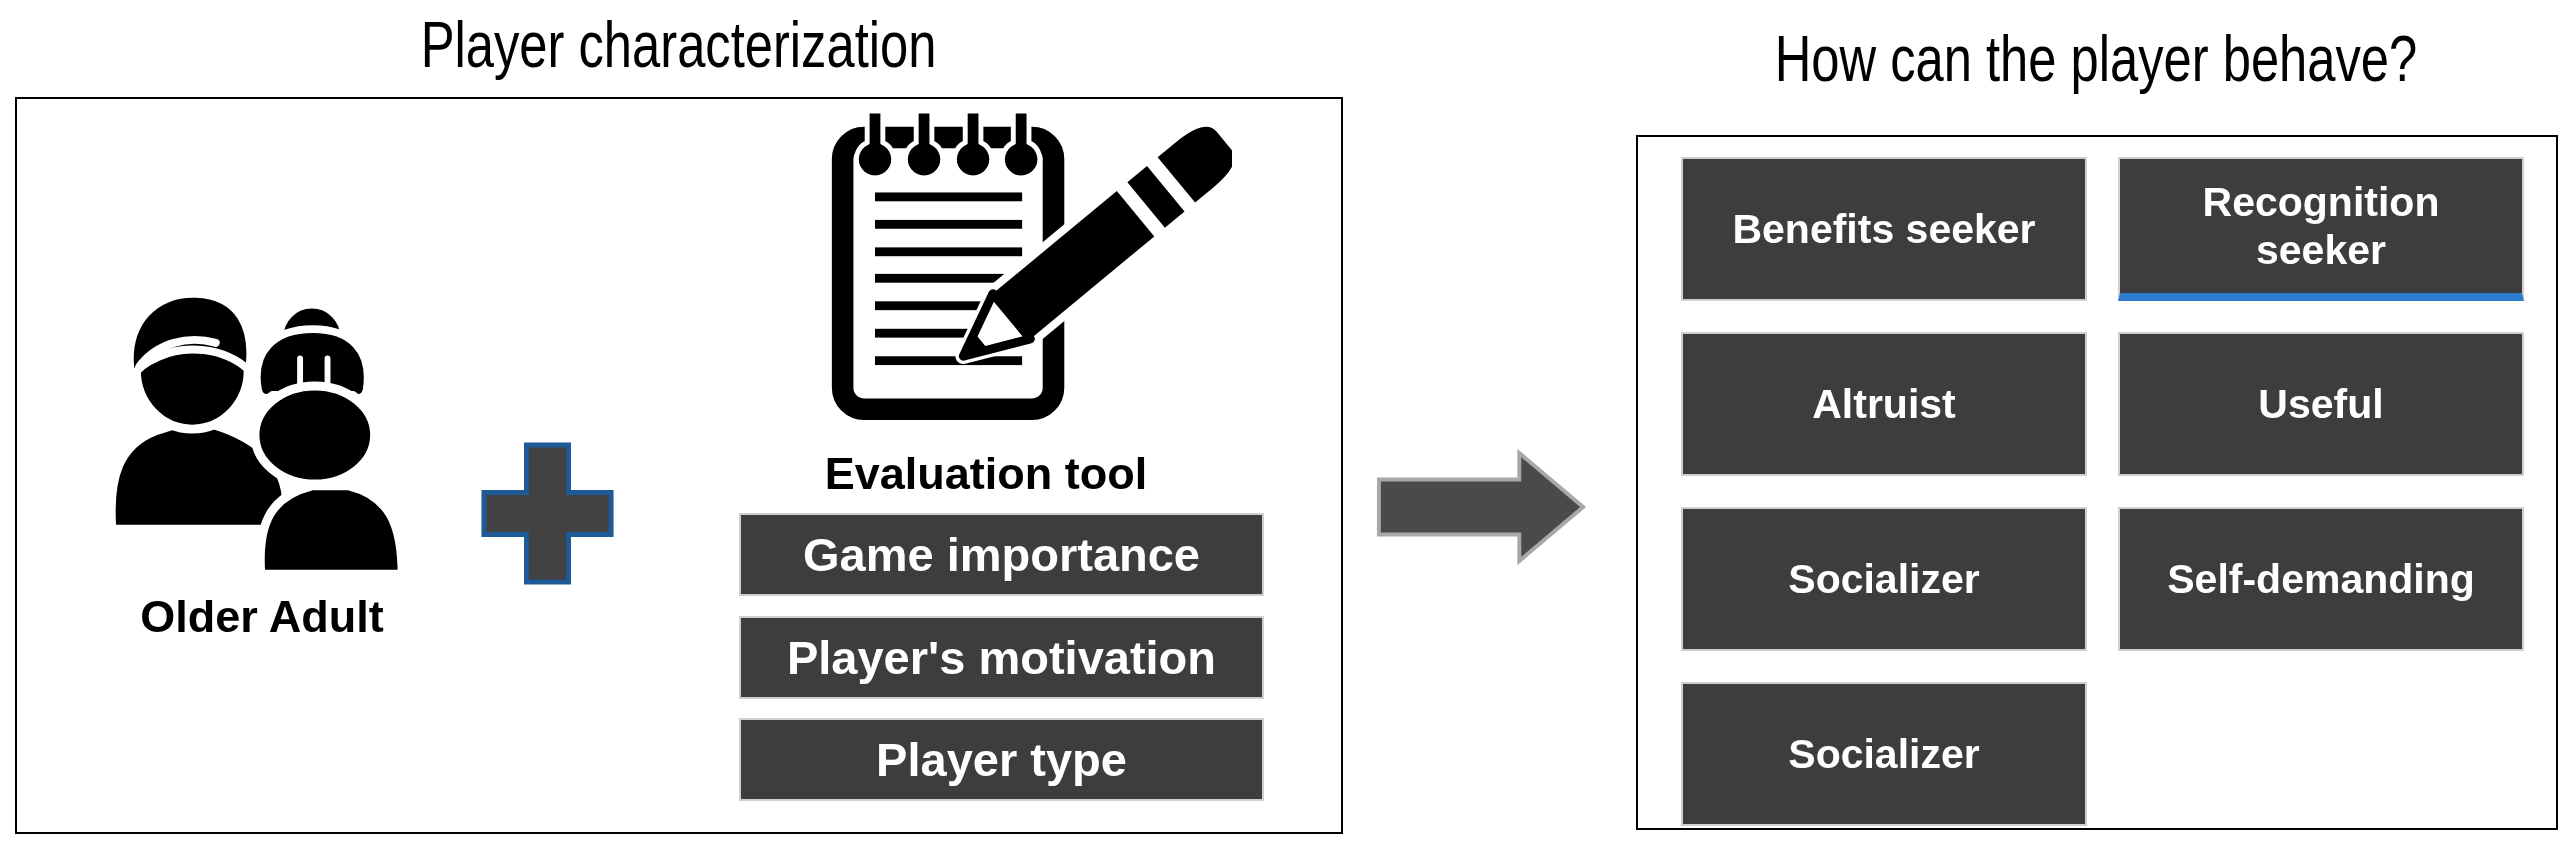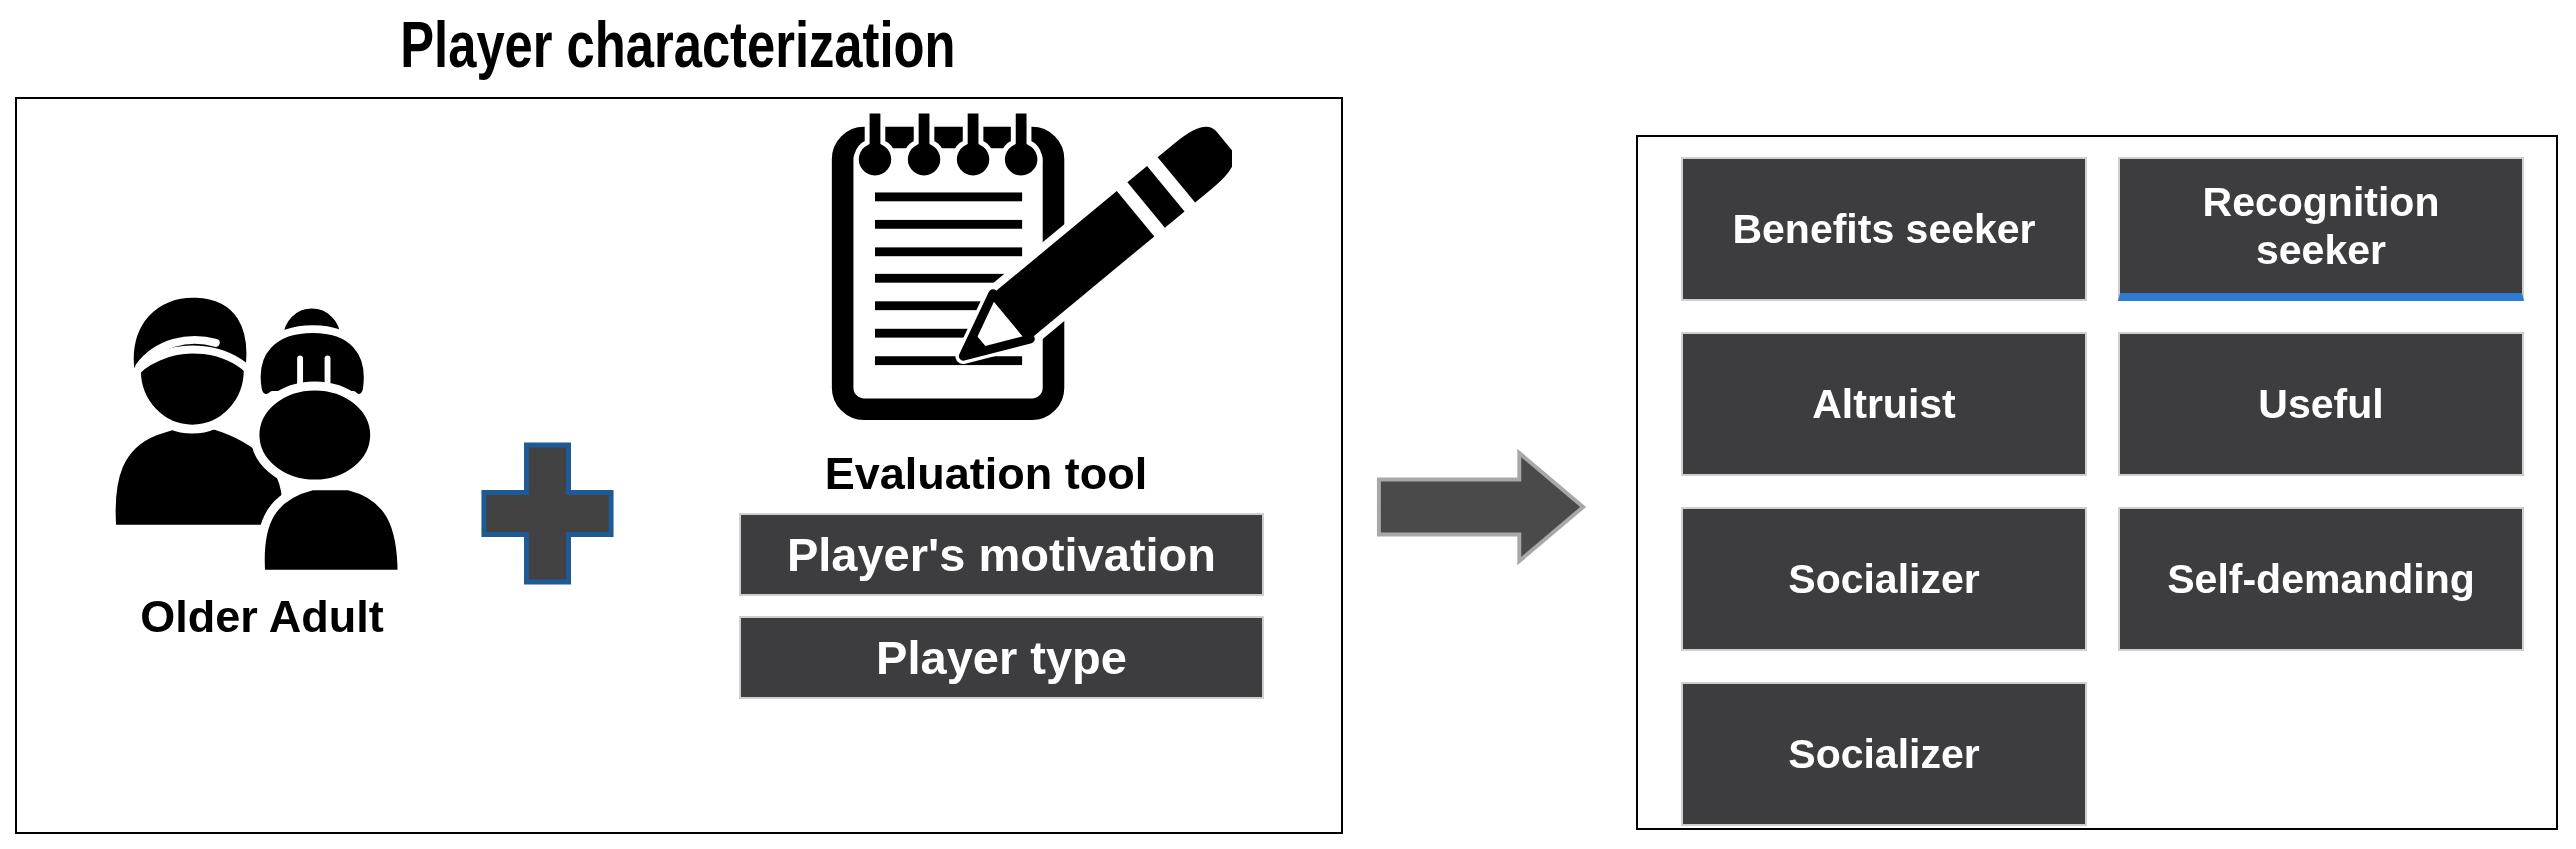--- a/index.html
+++ b/index.html
@@ -2,21 +2,21 @@
 <html><head>
 <meta charset="utf-8">
 <style>
   html,body{margin:0;padding:0;background:#ffffff;}
   .canvas{
     position:relative;width:2576px;height:850px;background:#ffffff;
     font-family:"Liberation Sans",sans-serif;overflow:hidden;
   }
   
   .panel-title{
-    position:absolute;text-align:center;font-weight:bold;color:#000;
+    position:absolute;text-align:center;font-weight:normal;color:#000;
     font-size:65px;line-height:1.0;white-space:nowrap;
   }
   .panel-title .squeeze{display:inline-block;transform:scaleX(0.78);transform-origin:50% 50%;}
   .title-left{left:14.7px;top:11.8px;width:1327px;}
   .title-right{left:1636px;top:25.5px;width:920px;}
   
   .panel{position:absolute;border:2.9px solid #000;background:#fff;box-sizing:border-box;}
   .panel-left{left:14.7px;top:97px;width:1328px;height:737px;}
   .panel-right{left:1636px;top:135px;width:922px;height:695px;}
   
@@ -52,20 +52,23 @@
   }
   .cell.highlight{border-bottom:8.8px solid #2e7cd1;align-items:center;}
 </style>
 </head>
 <body>
 
 <div class="canvas">
 
   <div class="panel-title title-left">
     <span class="squeeze">Player characterization</span>
+  </div>
+  <div class="panel-title title-right">
+    <span class="squeeze">How can the player behave?</span>
   </div>
 
   <div class="panel panel-left"></div>
 
   <svg class="icon-abs older-adults-icon" width="299" height="294" viewBox="0 0 305 300">
     <g stroke-linejoin="round" stroke-linecap="round">
 
       <path d="M6,246 C2,192 14,160 50,146 L88,134 C146,146 180,172 184,214 L186,246 Z" fill="#000" stroke="#fff" stroke-width="9"></path>
       <ellipse cx="88" cy="84" rx="57" ry="60" fill="#000" stroke="#fff" stroke-width="9"></ellipse>
       <path d="M26,92 C16,34 52,4 92,6 C136,8 152,40 146,84 C120,60 80,58 54,70 C40,76 30,84 26,92 Z" fill="#000" stroke="#fff" stroke-width="8"></path>
@@ -106,20 +109,23 @@
       <path d="M0,0 L24,-11 L24,11 Z" fill="#000"></path>
       <rect x="60" y="-30" width="168" height="60" fill="#000"></rect>
       <rect x="242" y="-30" width="26" height="60" fill="#000"></rect>
       <path d="M282,-30 H305 Q345,-30 345,-12 V12 Q345,30 305,30 H282 Z" fill="#000"></path>
     </g>
   </svg>
   <div class="caption evaluation-caption">Evaluation tool</div>
 
   <div class="bars">
     <div class="bar">
+      <span>Game importance</span>
+    </div>
+    <div class="bar">
       <span>Player's motivation</span>
     </div>
     <div class="bar">
       <span>Player type</span>
     </div>
   </div>
 
   <svg class="icon-abs arrow-icon" width="216" height="116" viewBox="0 0 220 118">
     <path d="M5,31 H148 V4 L213,59 L148,114 V87 H5 Z" fill="#4a4a4a" stroke="#a8a8a8" stroke-width="4" stroke-linejoin="miter"></path>
   </svg>

